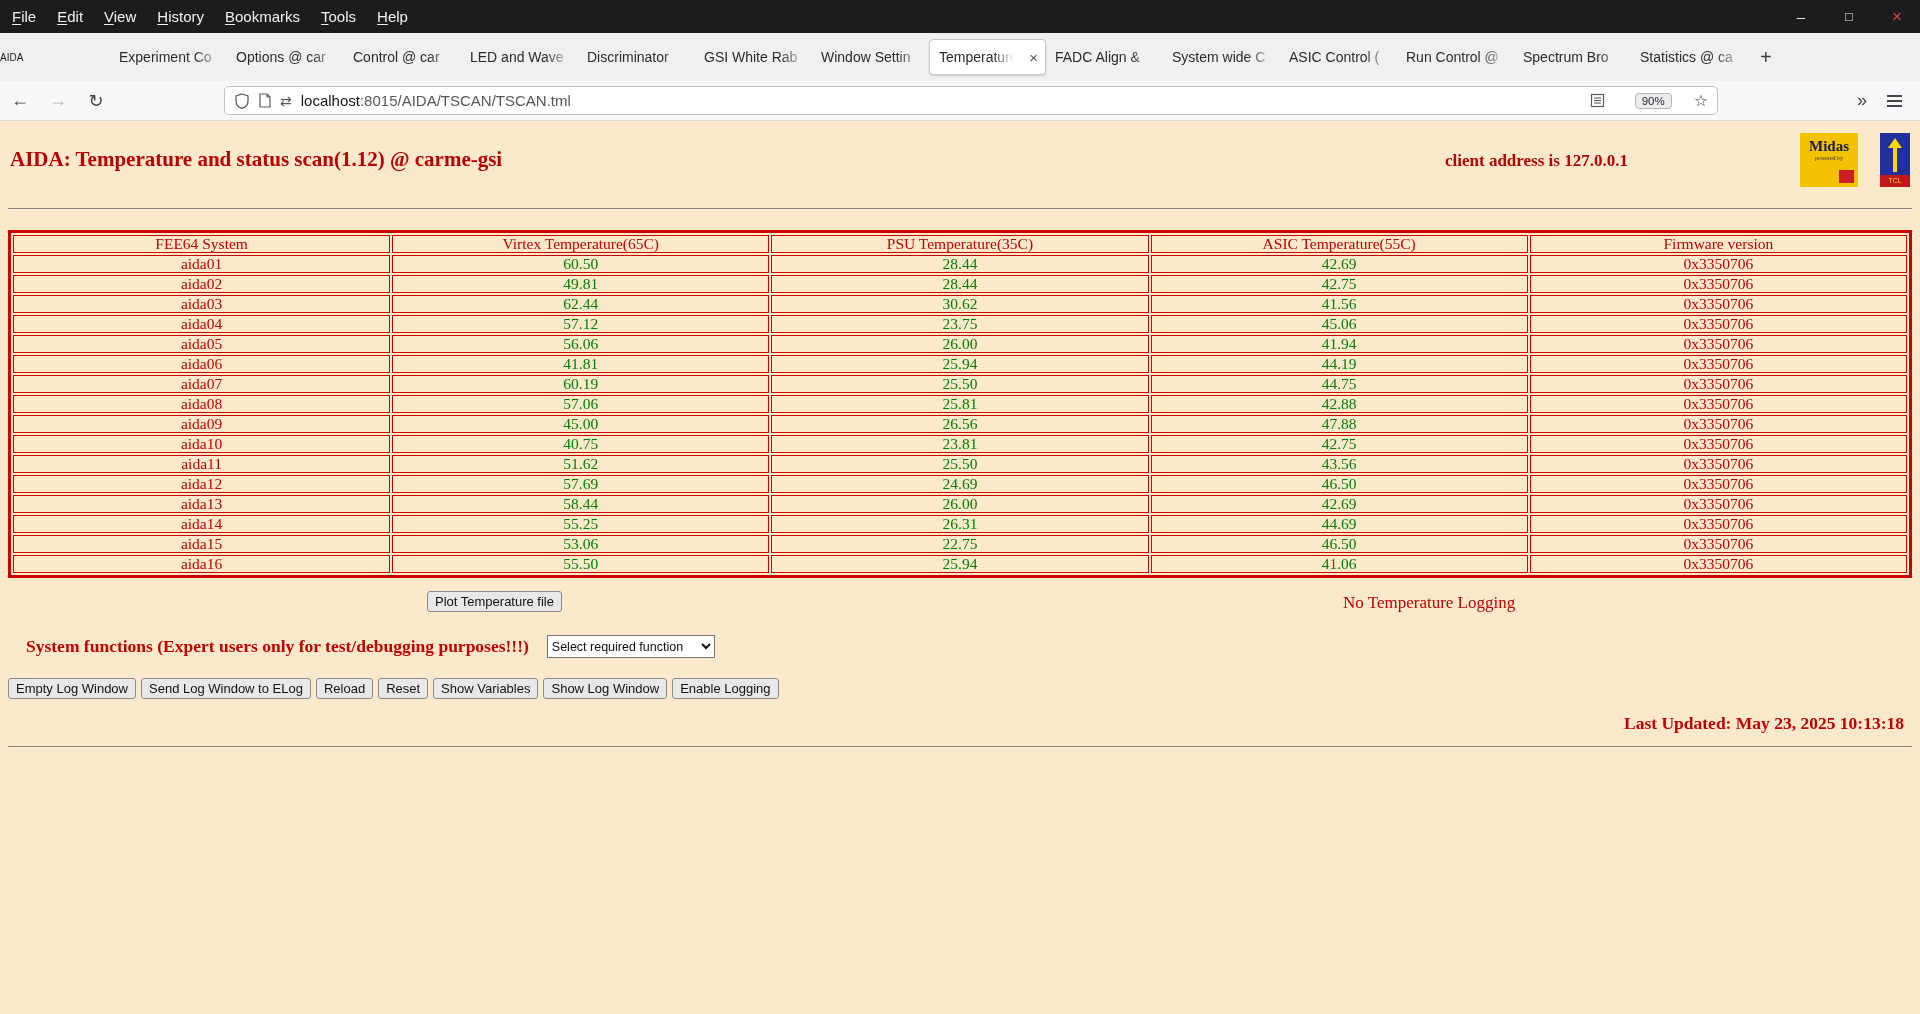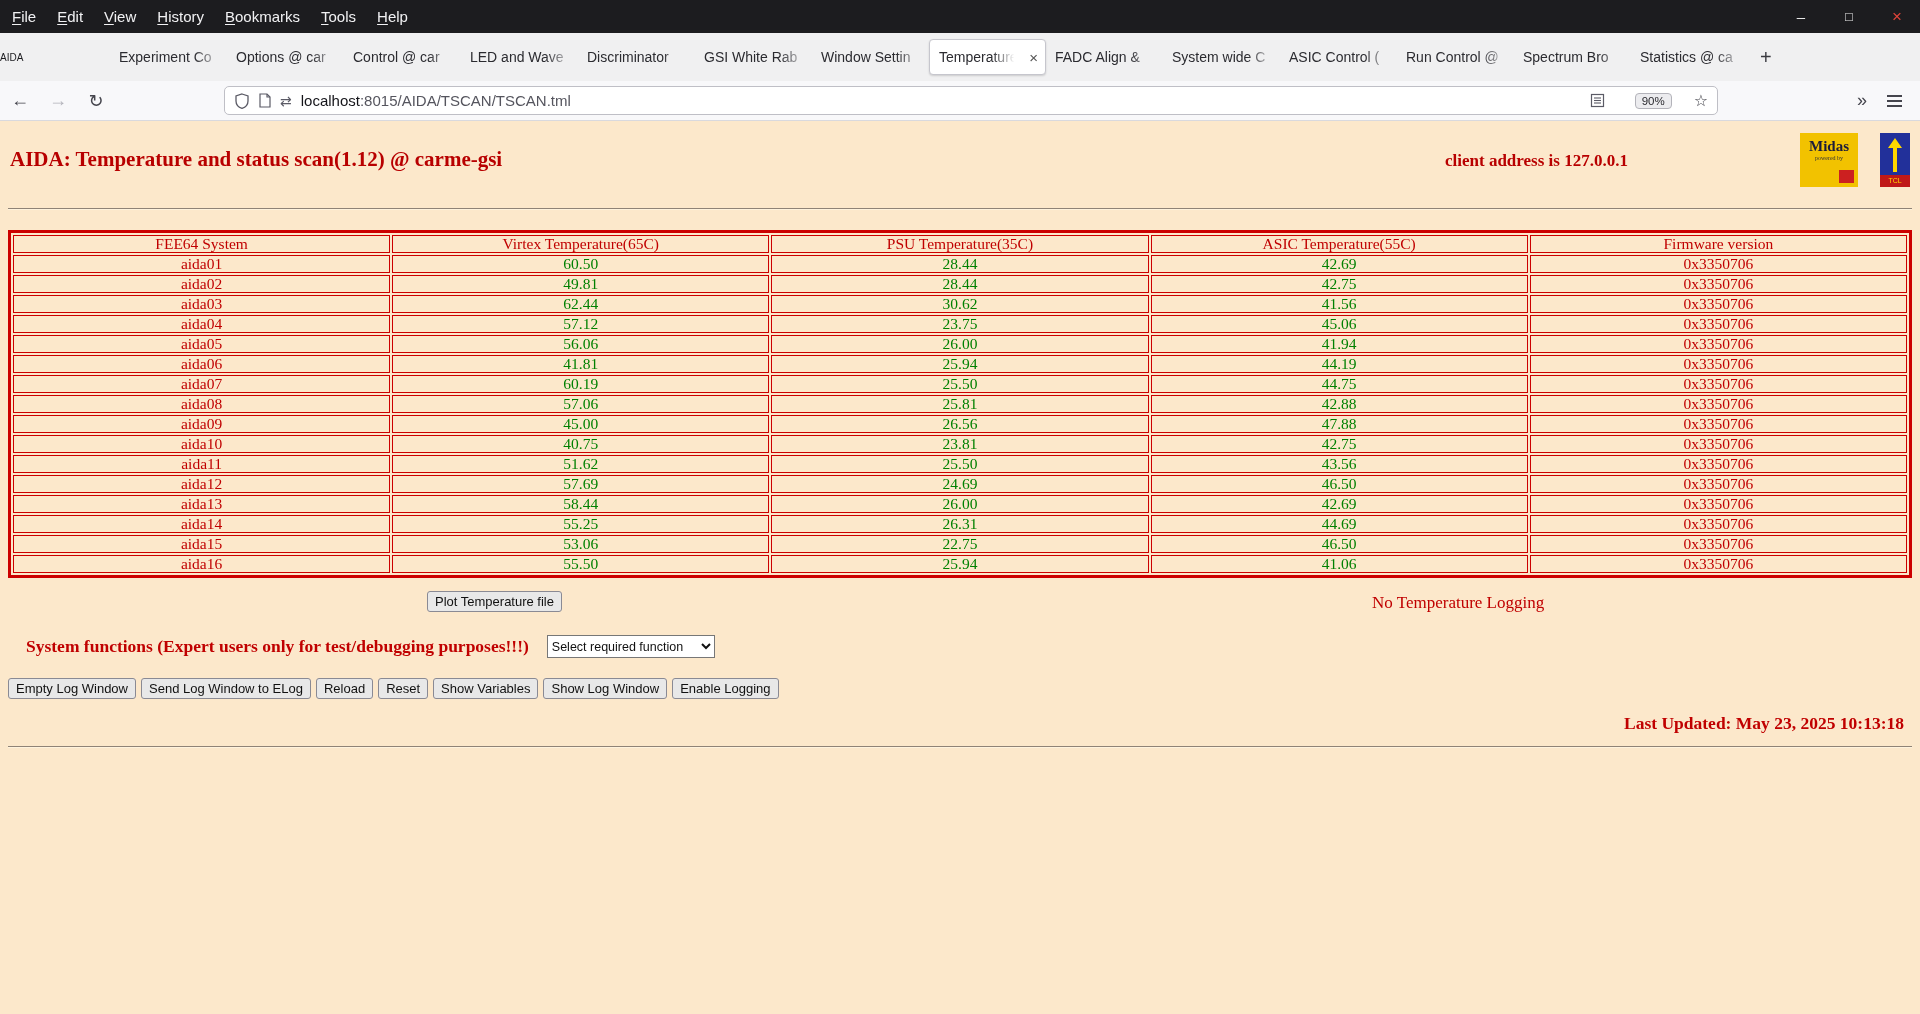--- a/index.html
+++ b/index.html
@@ -88,21 +88,21 @@
   td.red { color:#c00000; }
   td.green { color:#008000; }
 
   .under-table { position:relative; height:26px; margin-top:13px; }
   .btn {
     font-family:"Liberation Sans","DejaVu Sans",sans-serif; font-size:13px;
     background:#e8e8e8; border:1px solid #8a8a94; border-radius:3px;
     padding:2px 7px; color:#111;
   }
   .plot-btn { position:absolute; left:427px; top:0; }
-  .no-logging { position:absolute; left:1372px; top:2px; color:#c00000; font-size:17px; }
+  .no-logging { position:absolute; left:1343px; top:2px; color:#c00000; font-size:17px; }
 
   .sysfunc { margin-top:18px; padding-left:26px; display:flex; align-items:center; }
   .sysfunc-label { color:#c00000; font-weight:bold; font-size:17.5px; }
   .func-select {
     margin-left:18px; width:168px; height:23px; font-size:12.5px;
     font-family:"Liberation Sans","DejaVu Sans",sans-serif;
     border:1px solid #777; background:#fff; color:#111;
   }
 
   .actions { margin-top:20px; padding-left:8px; display:flex; gap:5px; }

